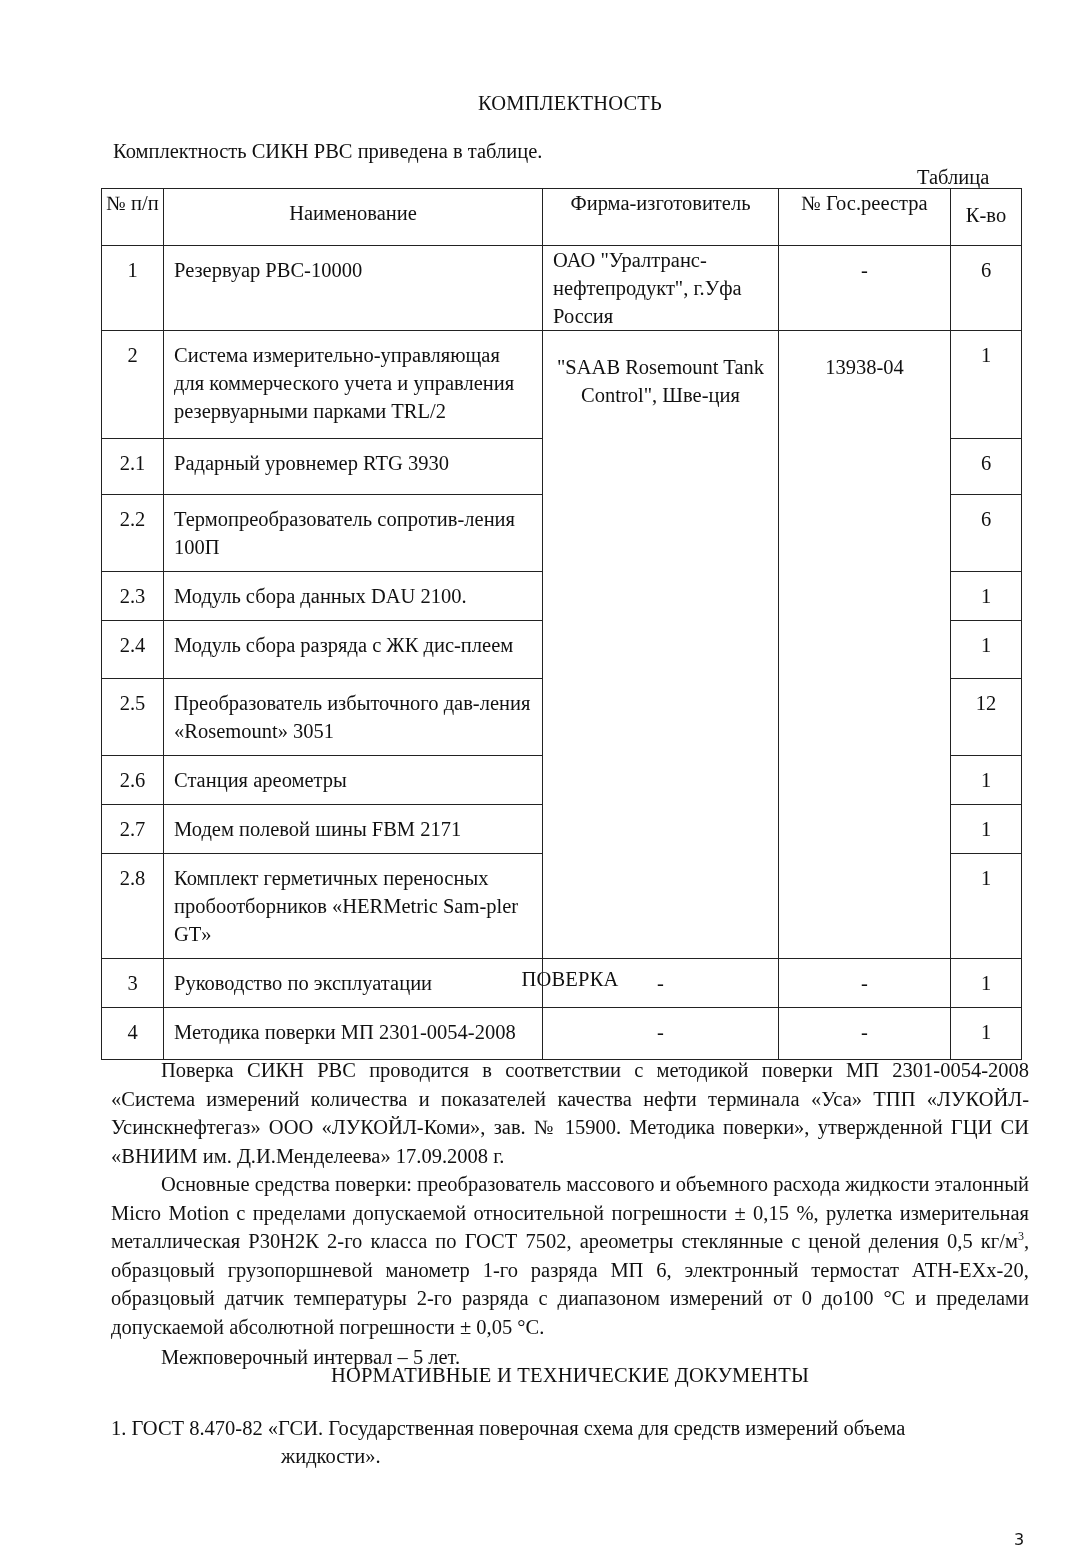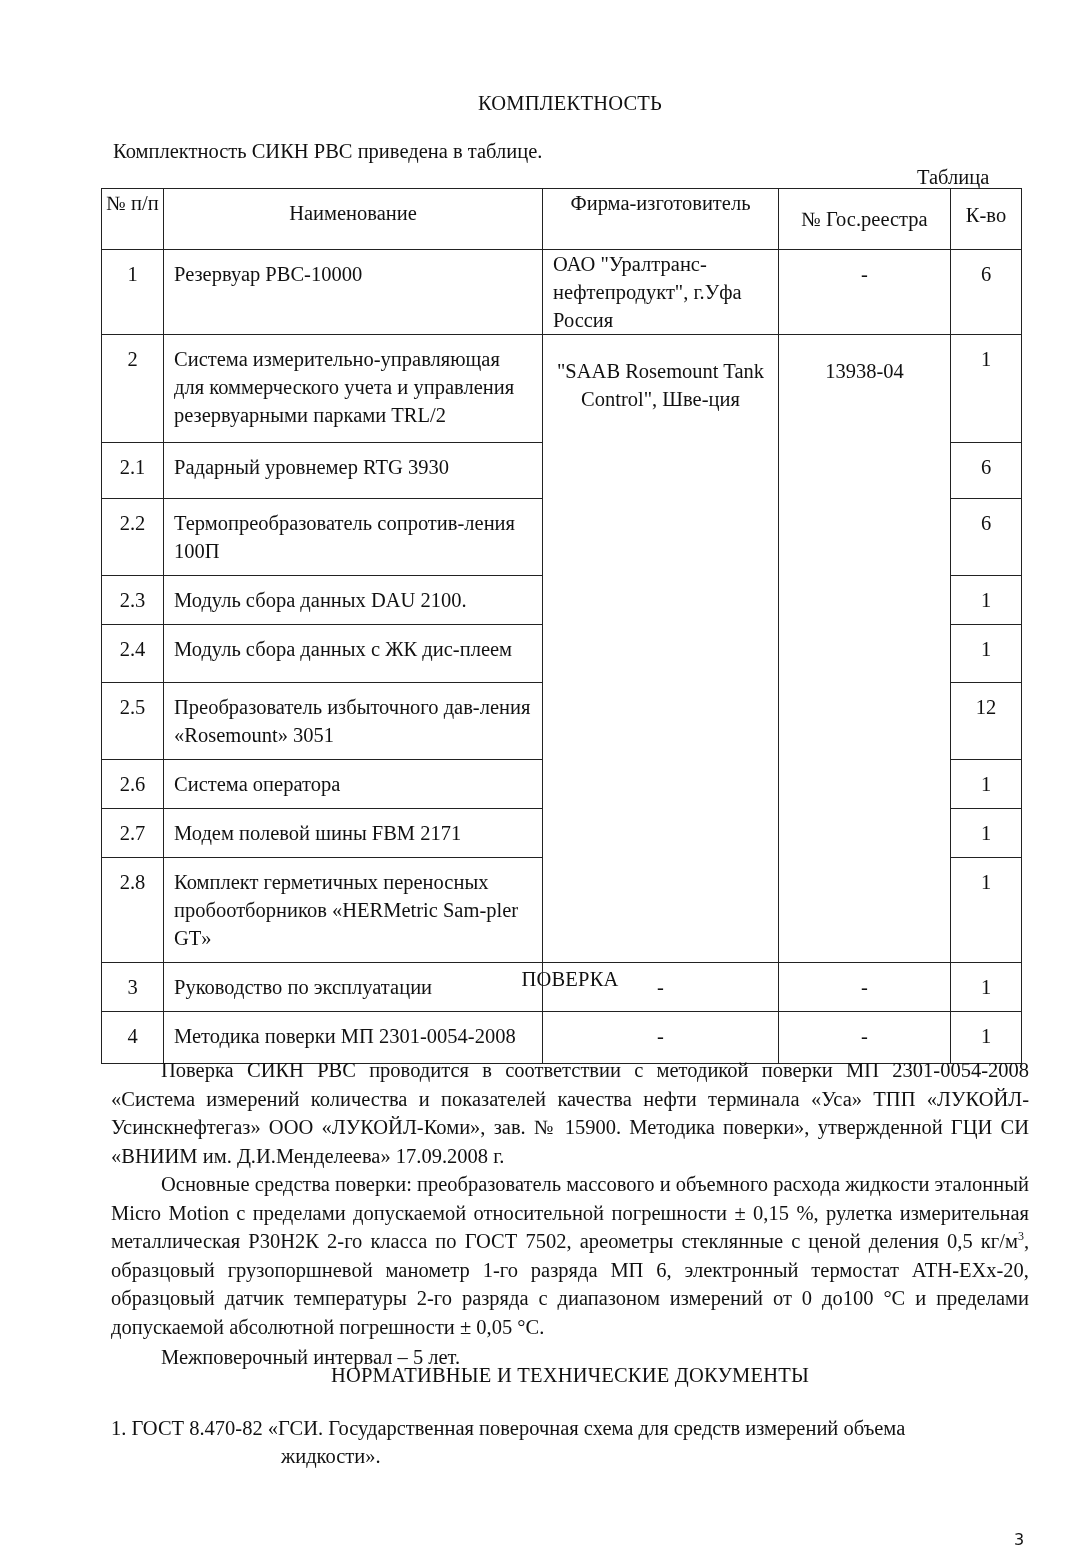--- a/index.html
+++ b/index.html
@@ -48,21 +48,21 @@
     <col style="width:379px">
     <col style="width:236px">
     <col style="width:172px">
     <col style="width:71px">
   </colgroup>
   <tbody>
       <tr style="height:57px">
     <th style="padding:0 2px">№ п/п</th>
     <th>Наименование</th>
     <th style="padding:0 3px">Фирма-изготовитель</th>
-    <th style="padding:16px 4px">№ Гос.реестра</th>
+    <th style="padding:0 4px">№ Гос.реестра</th>
     <th style="padding:12px 4px">К-во</th>
   </tr>
   <tr style="height:77px">
     <td class="num">1</td>
     <td class="name">Резервуар РВС-10000</td>
     <td class="name" style="padding:0 10px">ОАО "Уралтранс-нефтепродукт", г.Уфа Россия</td>
     <td class="reg">-</td>
     <td class="qty">6</td>
   </tr>
   <tr style="height:108px">
@@ -82,31 +82,31 @@
     <td class="name">Термопреобразователь  сопротив-ления 100П</td>
     <td class="qty">6</td>
   </tr>
   <tr style="height:29px">
     <td class="num">2.3</td>
     <td class="name">Модуль сбора данных DAU 2100.</td>
     <td class="qty">1</td>
   </tr>
   <tr style="height:58px">
     <td class="num">2.4</td>
-    <td class="name">Модуль сбора данных с ЖК дис-плеем</td>
+    <td class="name">Модуль сбора разряда с ЖК дис-плеем</td>
     <td class="qty">1</td>
   </tr>
   <tr style="height:59px">
     <td class="num">2.5</td>
     <td class="name">Преобразователь избыточного дав-ления «Rosemount» 3051</td>
     <td class="qty">12</td>
   </tr>
   <tr style="height:30px">
     <td class="num">2.6</td>
-    <td class="name">Система оператора</td>
+    <td class="name">Станция ареометры</td>
     <td class="qty">1</td>
   </tr>
   <tr style="height:29px">
     <td class="num">2.7</td>
     <td class="name">Модем полевой шины FBM 2171</td>
     <td class="qty">1</td>
   </tr>
   <tr style="height:88px">
     <td class="num">2.8</td>
     <td class="name">Комплект герметичных переносных пробоотборников «HERMetric Sam-pler GT»</td>

